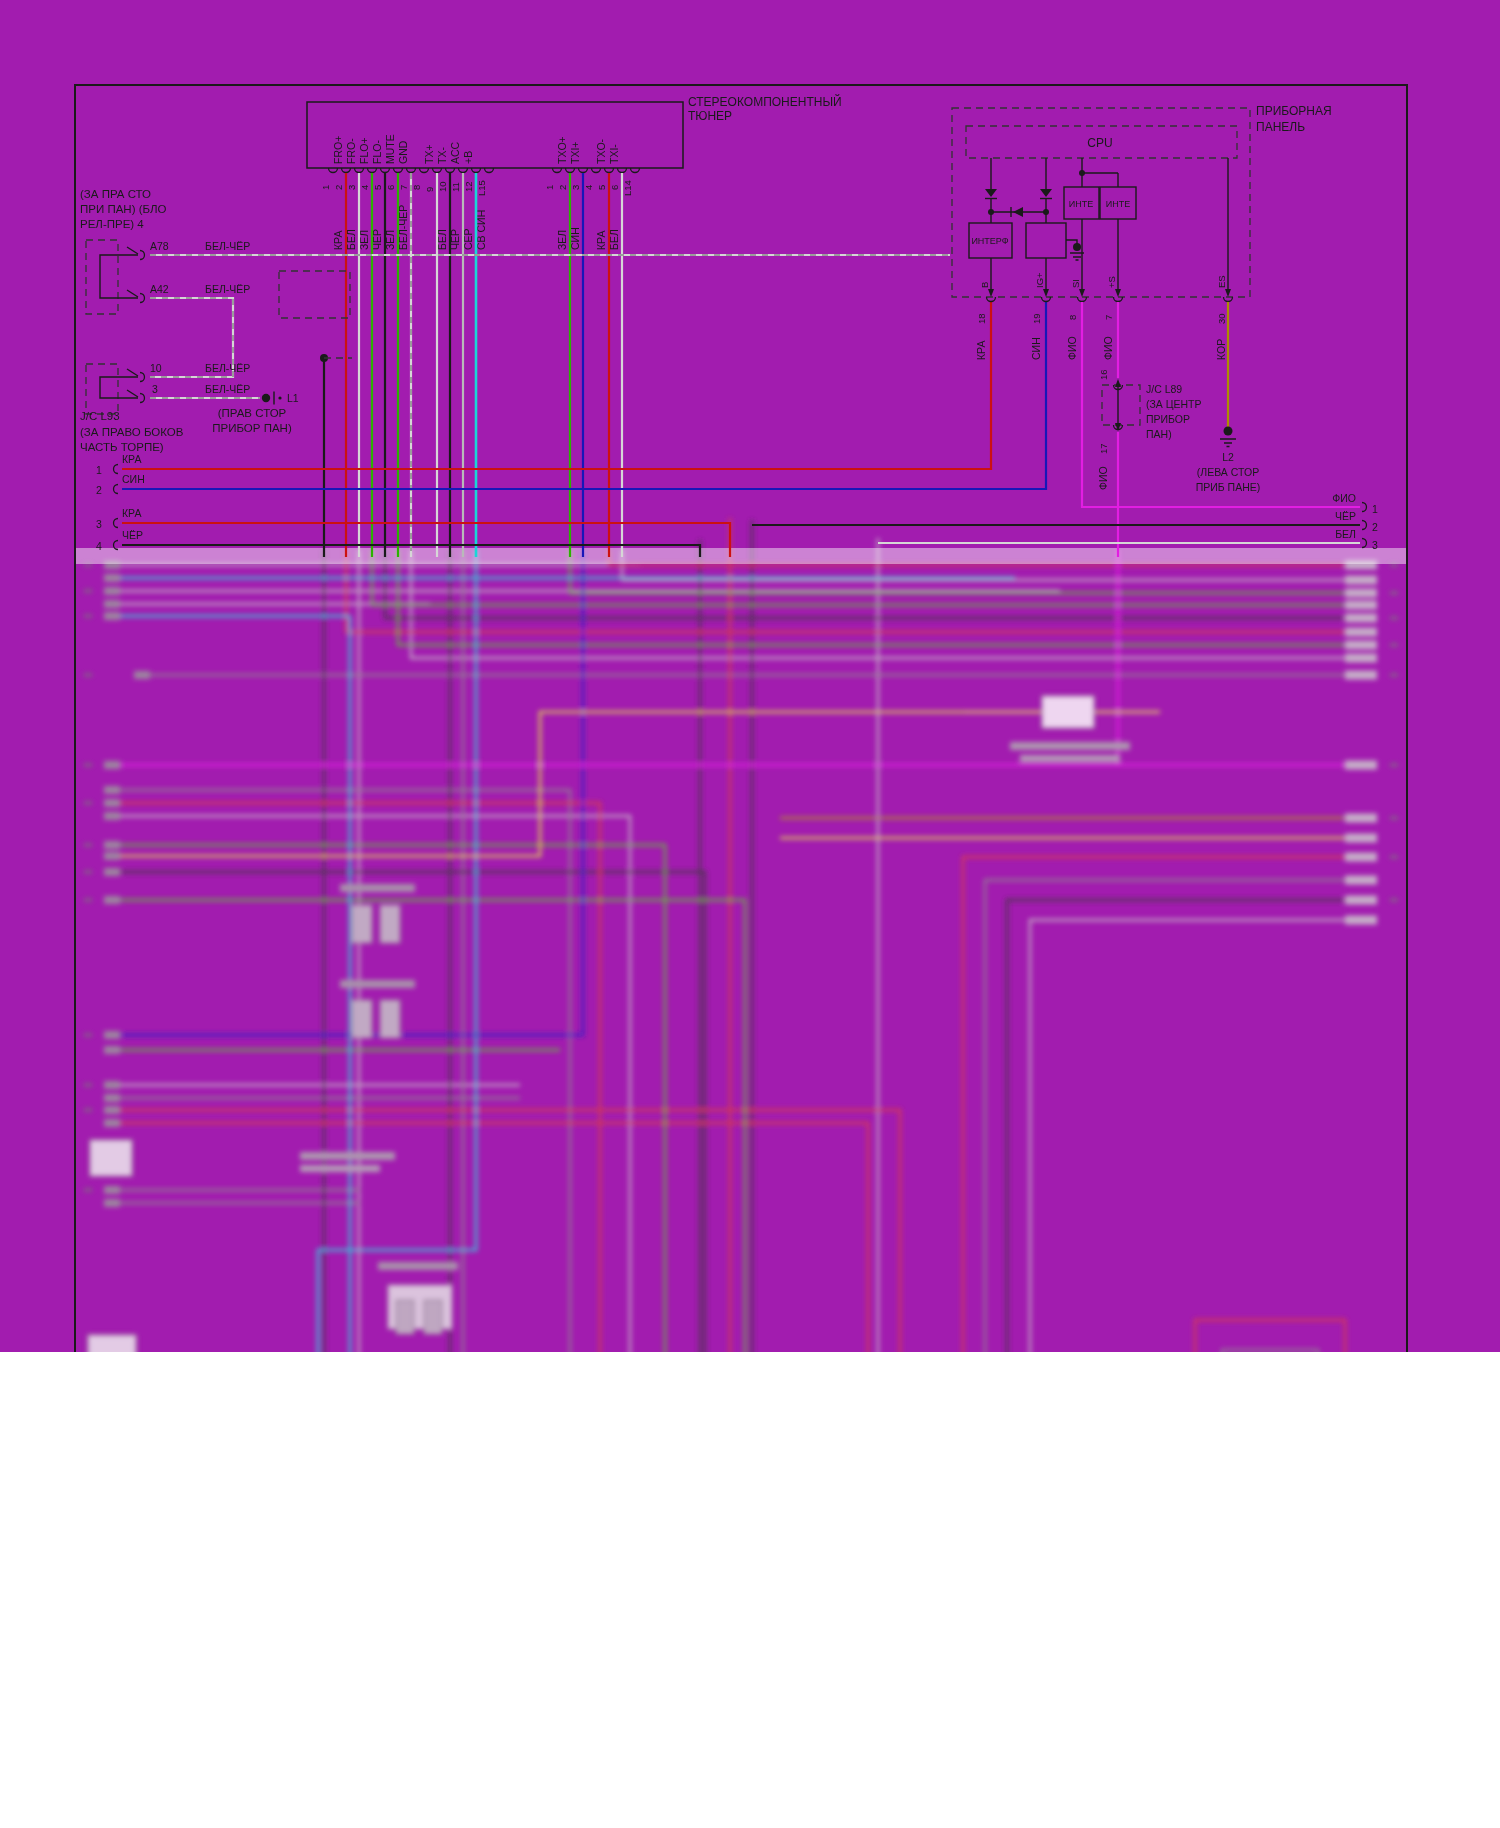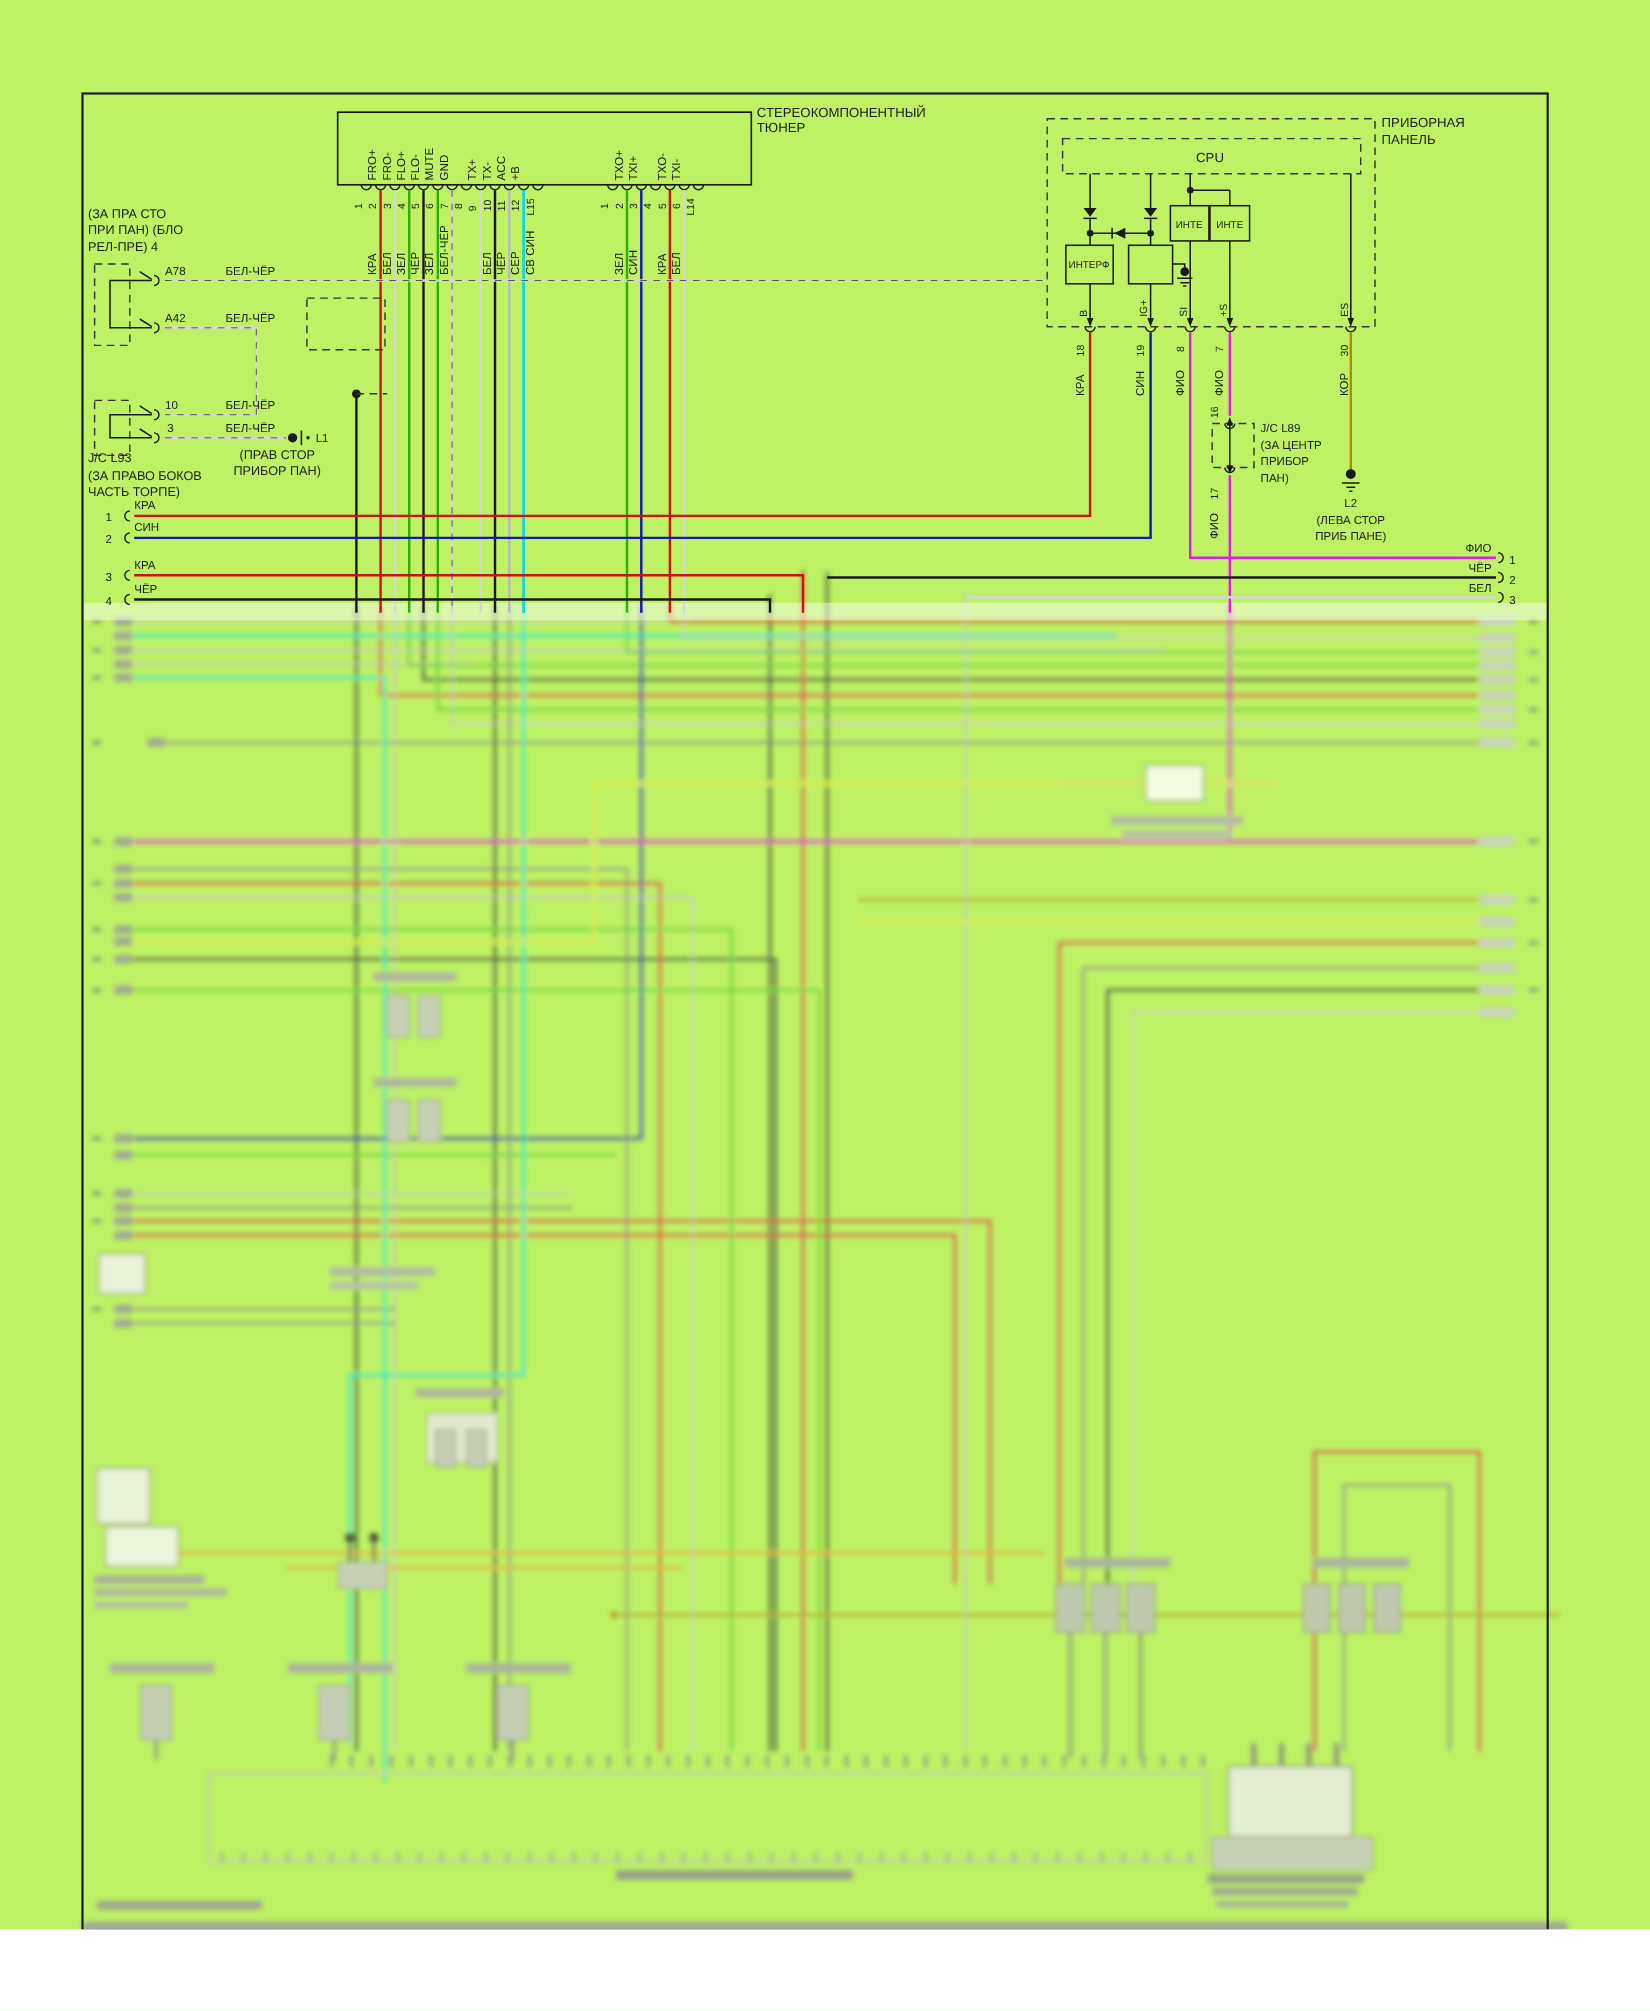--- a/index.html
+++ b/index.html
@@ -1,16 +1,16 @@
 <!DOCTYPE html>
 <html><head>
 <meta charset="utf-8">
 <style>
   html,body{margin:0;padding:0;background:#ffffff;}
-  .stage{position:relative;width:1500px;height:1754px;background:#bef264;overflow:hidden;}
+  .stage{position:relative;width:1500px;height:1352px;background:#a21caf;overflow:hidden;}
   svg{position:absolute;left:0;top:0;}
   text{font-family:"Liberation Sans", sans-serif;fill:#1a1a1a;}
   .t12{font-size:12px;} .t11{font-size:11.5px;} .t10{font-size:10.5px;} .t9{font-size:9.5px;} .t8{font-size:9px;}
   .box{fill:none;stroke:#1a1a1a;stroke-width:1.5;}
   .dash{fill:none;stroke:#333;stroke-width:1.3;stroke-dasharray:7 5;}
   .ln{fill:none;stroke:#1a1a1a;stroke-width:1.4;}
   .wire{fill:none;stroke-width:2.2;}
   .wire3{fill:none;stroke-width:2.6;}
   .arc{fill:none;stroke:#1a1a1a;stroke-width:1.3;}
   .blurwrap{filter:url(#softblur);opacity:0.82;}

